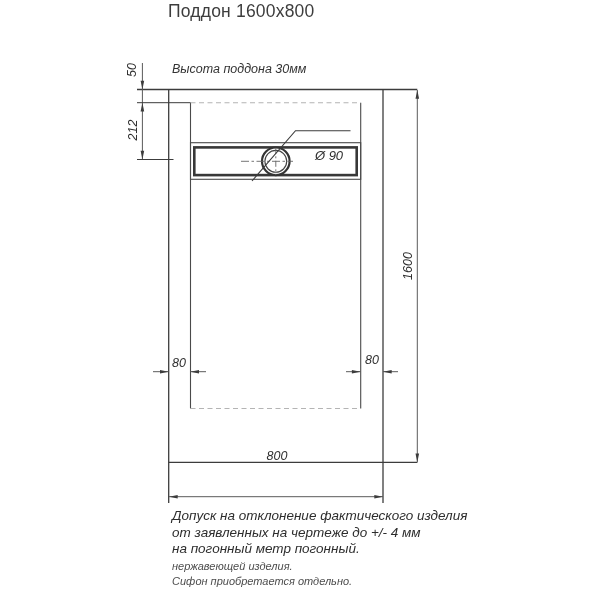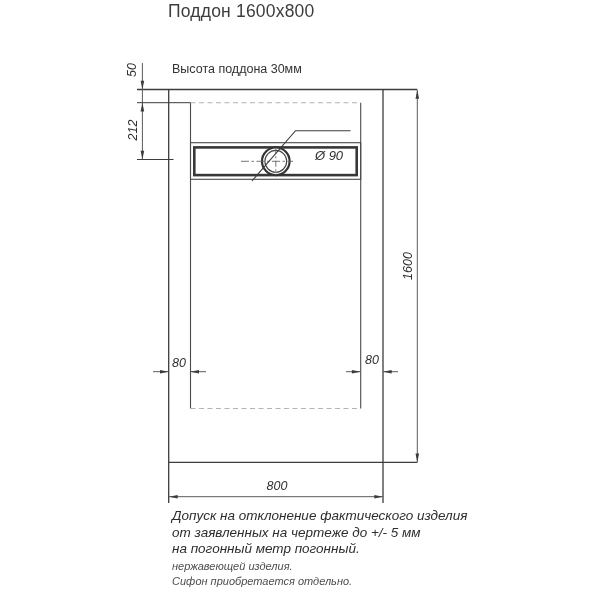--- a/index.html
+++ b/index.html
@@ -5,31 +5,31 @@
   html,body{margin:0;padding:0;background:#fff;}
   .stage{
     position:relative;width:600px;height:600px;background:#fff;overflow:hidden;
     font-family:"Liberation Sans",sans-serif;
   }
   .stage svg{position:absolute;left:0;top:0;}
   .txt{position:absolute;white-space:nowrap;color:#2f2f2f;}
   .title{
     left:168px;top:1px;font-size:17.5px;font-weight:500;color:#3d3d3d;letter-spacing:.2px;
   }
-  .note-italic{text-align:right;}
+  .note-italic{font-style:italic;text-align:right;}
   .height-note{left:172px;top:62px;font-size:12.5px;color:#333;}
   .dim{font-style:italic;font-size:12.5px;color:#2f2f2f;transform:translate(-50%,-50%);}
   .dim.rot{transform:translate(-50%,-50%) rotate(-90deg);}
   .dim-50{left:132px;top:70px;}
   .dim-212{left:133px;top:130px;}
   .dim-1600{left:408px;top:266px;}
   .dim-dia{left:329px;top:123px;font-size:13px;margin-top:32px;}
   .dim-80l{left:179px;top:363px;}
   .dim-80r{left:372px;top:360px;}
-  .dim-800{left:277px;top:486px;}
+  .dim-800{left:277px;top:456px;}
   .tolerance{
     left:172px;top:508px;font-size:13.5px;line-height:16.5px;font-style:italic;
     color:#2d2d2d;
   }
   .notes{
     left:172px;top:559px;font-size:11px;line-height:14.5px;font-style:italic;
     color:#4d4d4d;
   }
   .tolerance div,.notes div{white-space:nowrap;}
 </style>
@@ -111,21 +111,21 @@
   <span class="txt dim rot dim-50">50</span>
   <span class="txt dim rot dim-212">212</span>
   <span class="txt dim rot dim-1600">1600</span>
   <span class="txt dim dim-dia">Ø 90</span>
   <span class="txt dim dim-80l">80</span>
   <span class="txt dim dim-80r">80</span>
   <span class="txt dim dim-800">800</span>
 
   <div class="txt tolerance">
     <div>Допуск на отклонение фактического изделия</div>
-    <div>от заявленных на чертеже до +/- 5 мм</div>
+    <div>от заявленных на чертеже до +/- 4 мм</div>
     <div>на погонный метр погонный.</div>
   </div>
 
   <div class="txt notes">
     <div>нержавеющей изделия.</div>
     <div>Сифон приобретается отдельно.</div>
   </div>
 
 </div>
 

